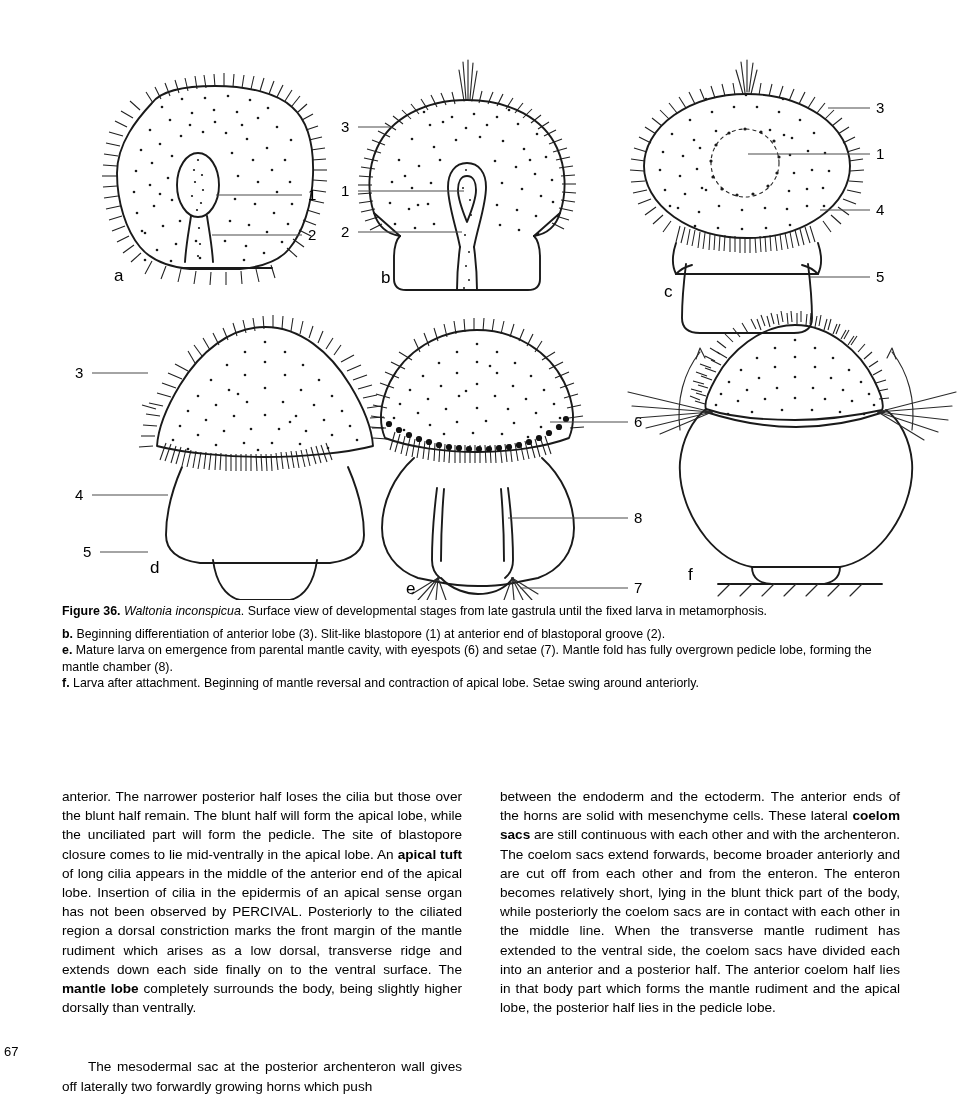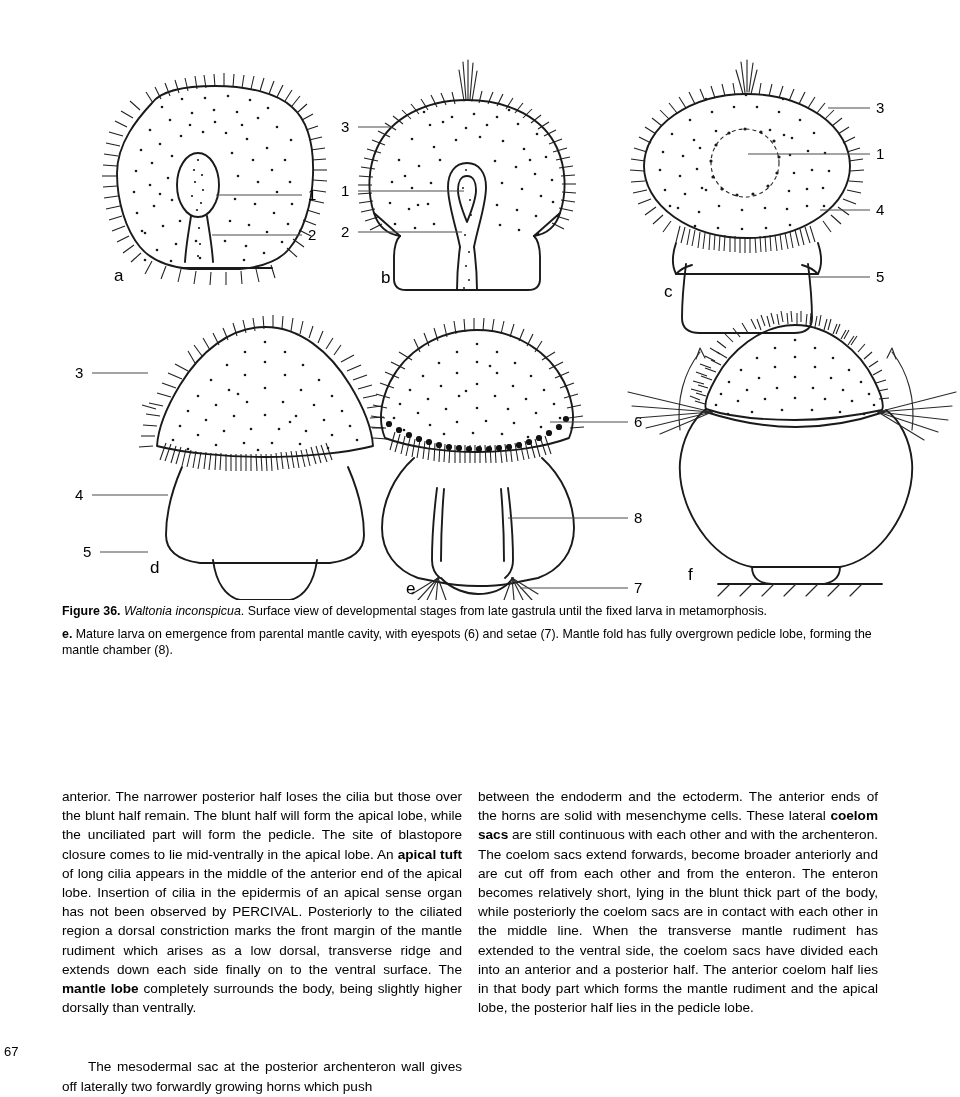--- a/index.html
+++ b/index.html
@@ -41,21 +41,21 @@
   #caption b { font-weight: bold; }
   #caption i { font-style: italic; }
 
   
   #body-text {
     position: absolute;
     left: 62px;
     top: 787px;
     width: 838px;
     display: flex;
-    gap: 16px;
+    gap: 38px;
   }
   .col {
     width: 400px;
     font-size: 13.6px;
     line-height: 19.2px;
     text-align: justify;
     color: #000;
   }
   .col p { margin: 0; }
   .col p.indent { text-indent: 26px; margin-top: 40px; }
@@ -1038,22 +1038,30 @@
     </g>
   </svg>
 </div>
 
 <div id="caption">
   <div class="cap-title">
     <b>Figure 36.</b>
     <i>Waltonia inconspicua</i><span>. Surface view of developmental stages from late gastrula until the fixed larva in metamorphosis.</span>
   </div>
   <div class="cap-line">
+    <b>b.</b>
+    <span>Beginning differentiation of anterior lobe (3). Slit-like blastopore (1) at anterior end of blastoporal groove (2).</span>
+  </div>
+  <div class="cap-line">
     <b>e.</b>
     <span>Mature larva on emergence from parental mantle cavity, with eyespots (6) and setae (7). Mantle fold has fully overgrown pedicle lobe, forming the mantle chamber (8).</span>
+  </div>
+  <div class="cap-line">
+    <b>f.</b>
+    <span>Larva after attachment. Beginning of mantle reversal and contraction of apical lobe. Setae swing around anteriorly.</span>
   </div>
 </div>
 
 <div id="body-text">
   <div class="col" id="col-left">
       <p><span>anterior. The narrower posterior half loses the cilia but those over the blunt half remain. The blunt half will form the apical lobe, while the unciliated part will form the pedicle. The site of blastopore closure comes to lie mid-ventrally in the apical lobe. An </span><b>apical tuft</b><span> of long cilia appears in the middle of the anterior end of the apical lobe. Insertion of cilia in the epidermis of an apical sense organ has not been observed by PERCIVAL. Posteriorly to the ciliated region a dorsal constriction marks the front margin of the mantle rudiment which arises as a low dorsal, transverse ridge and extends down each side finally on to the ventral surface. The </span><b>mantle lobe</b><span> completely surrounds the body, being slightly higher dorsally than ventrally.</span></p>
       <p class="indent"><span>The mesodermal sac at the posterior archenteron wall gives off laterally two forwardly growing horns which push</span></p>
     </div>
   <div class="col" id="col-right">
       <p><span>between the endoderm and the ectoderm. The anterior ends of the horns are solid with mesenchyme cells. These lateral </span><b>coelom sacs</b><span> are still continuous with each other and with the archenteron. The coelom sacs extend forwards, become broader anteriorly and are cut off from each other and from the enteron. The enteron becomes relatively short, lying in the blunt thick part of the body, while posteriorly the coelom sacs are in contact with each other in the middle line. When the transverse mantle rudiment has extended to the ventral side, the coelom sacs have divided each into an anterior and a posterior half. The anterior coelom half lies in that body part which forms the mantle rudiment and the apical lobe, the posterior half lies in the pedicle lobe.</span></p>

